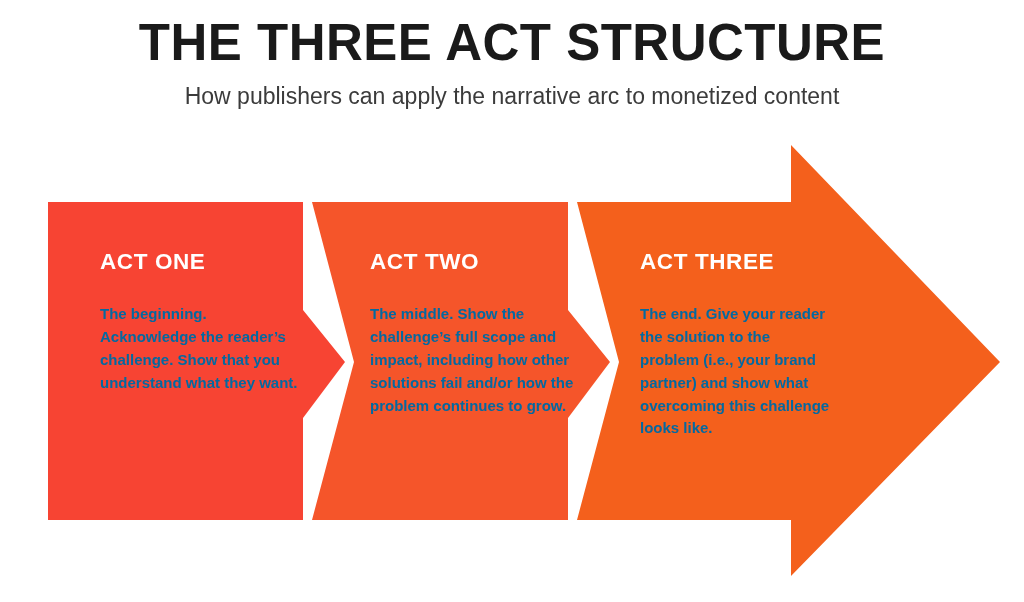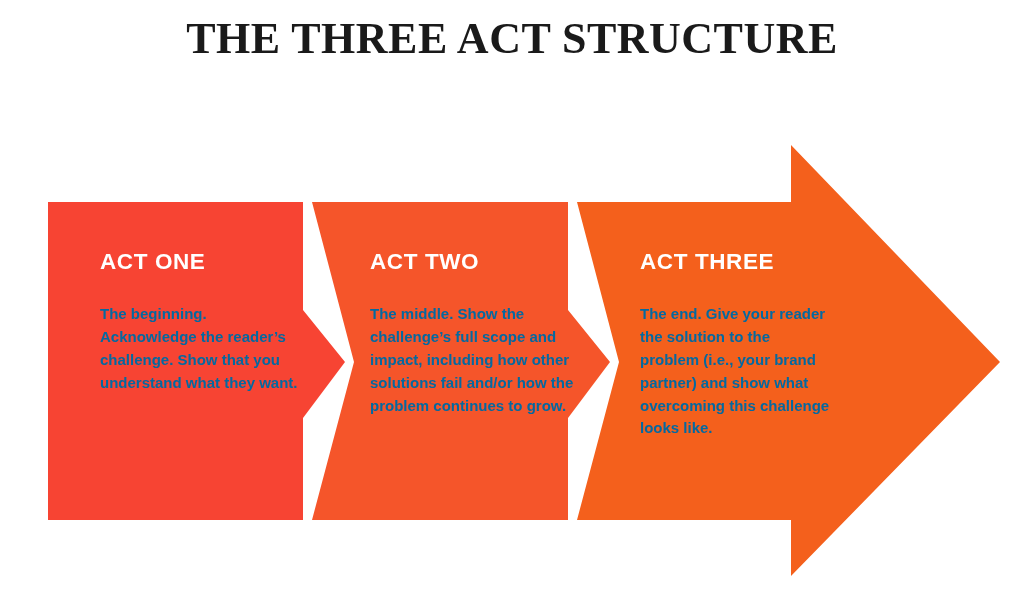--- a/index.html
+++ b/index.html
@@ -21,22 +21,22 @@
     inset: 0;
     width: 1024px;
     height: 602px;
   }
   .page-title {
     position: absolute;
     top: 13px;
     left: 0;
     width: 1024px;
     text-align: center;
-    font-family: Liberation Serif, serif;
-    font-size: 44px;
+    font-family: Liberation Sans, sans-serif;
+    font-size: 51px;
     font-weight: 700;
     letter-spacing: 0.5px;
     color: #1a1a1a;
     line-height: 1.18;
     white-space: nowrap;
   }
   .page-subtitle {
     position: absolute;
     top: 82px;
     left: 0;
@@ -82,20 +82,21 @@
   #act-block-2 { left: 370px; top: 250px; width: 205px; }
   #act-block-3 { left: 640px; top: 250px; width: 190px; }
 </style>
 </head>
 <body>
 
 <div id="infographic">
 
   <div class="page-title">THE THREE ACT STRUCTURE</div>
 
+  <div class="page-subtitle">How publishers can apply the narrative arc to monetized content</div>
 
   <svg class="arrow-svg" viewBox="0 0 1024 602" xmlns="http://www.w3.org/2000/svg">
 
     <polygon fill="#F74433" points="48,202 303,202 303,310 345,362 303,418 303,520 48,520"></polygon>
 
     <polygon fill="#F5552A" points="312,202 568,202 568,310 610,362 568,418 568,520 312,520 354,362"></polygon>
 
     <polygon fill="#F4601C" points="577,202 791,202 791,145 1000,362 791,576 791,520 577,520 619,362"></polygon>
   </svg>
 

